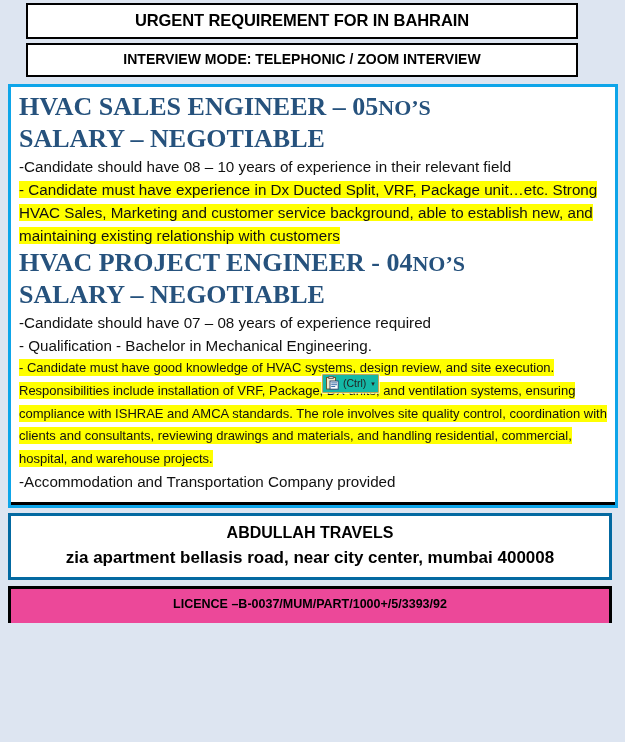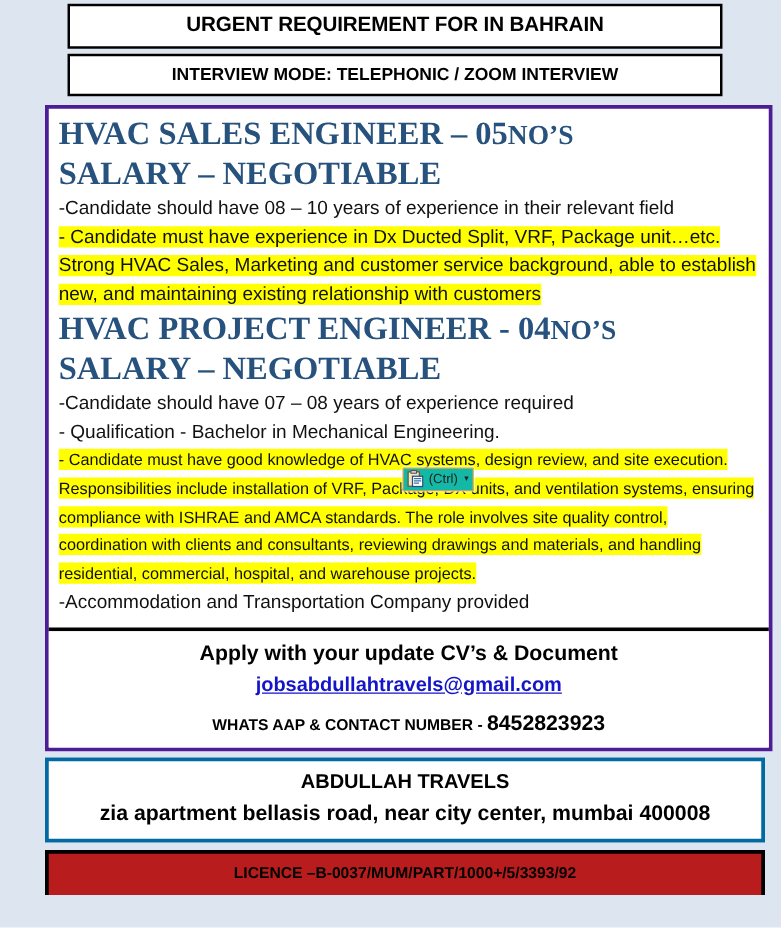--- a/index.html
+++ b/index.html
@@ -12,21 +12,20 @@
     background: #dde5f1;
     font-family: "Liberation Sans", sans-serif;
     overflow: hidden;
   }
 
   .page {
     position: relative;
     width: 625px;
     height: 742px;
     box-sizing: border-box;
-    padding-left: 28px;
   }
 
   
   .banner-wrap {
     padding: 3px 47px 0 26px;
   }
   .banner {
     background: #ffffff;
     border: 2px solid #000000;
     text-align: center;
@@ -48,21 +47,21 @@
     font-weight: bold;
     color: #000;
     padding: 7px 4px 8px 4px;
     line-height: 1.05;
   }
 
   
   .content-box {
     margin: 7px 7px 0 8px;
     background: #ffffff;
-    border: 3px solid #4c1d95;
+    border: 3px solid #0ea5e9;
     box-sizing: border-box;
   }
 
   .jobs-section {
     padding: 4px 8px 5px 8px;
   }
 
   .job-heading {
     font-family: "Liberation Serif", "DejaVu Serif", serif;
     color: #26527d;
@@ -149,21 +148,21 @@
     font-size: 17px;
     font-weight: bold;
     color: #000;
     margin-top: 4px;
     line-height: 1.3;
   }
 
   
   .licence-box {
     margin: 6px 13px 0 8px;
-    background: #b91c1c;
+    background: #ec4899;
     border: 3px solid #000000;
     border-bottom: none;
     box-sizing: border-box;
     text-align: center;
     padding: 8px 6px 10px 6px;
   }
   .licence-text {
     font-size: 12.5px;
     font-weight: bold;
     color: #000;
@@ -240,28 +239,20 @@
         <div class="body-line">-Candidate should have 07 – 08 years of experience required</div>
         <div class="body-line">- Qualification  - Bachelor in Mechanical  Engineering.</div>
         <div class="para"><span class="hl">- Candidate must have good knowledge of HVAC systems, design review, and site execution. Responsibilities include installation  of VRF, Package, DX units, and ventilation systems, ensuring compliance with ISHRAE and AMCA standards. The role involves site quality control, coordination with clients and consultants, reviewing drawings and materials,  and handling residential, commercial,  hospital,  and warehouse projects.</span></div>
         <div class="body-line">-Accommodation and Transportation Company provided</div>
       </div>
 
     </div>
 
     <hr class="sec-divider">
 
-    <div class="apply-section">
-      <div class="apply-title">Apply with your update  CV’s &amp; Document</div>
-      <a class="apply-email" href="#">jobsabdullahtravels@gmail.com</a>
-      <div class="apply-contact">
-        <span>WHATS AAP &amp; CONTACT NUMBER -</span>
-        <span class="num">8452823923</span>
-      </div>
-    </div>
 
   </div>
 
   <div class="company-box">
     <div class="company-name">ABDULLAH TRAVELS</div>
     <div class="company-addr">zia apartment bellasis road, near city center, mumbai 400008</div>
   </div>
 
   <div class="licence-box">
     <div class="licence-text">LICENCE –B-0037/MUM/PART/1000+/5/3393/92</div>

